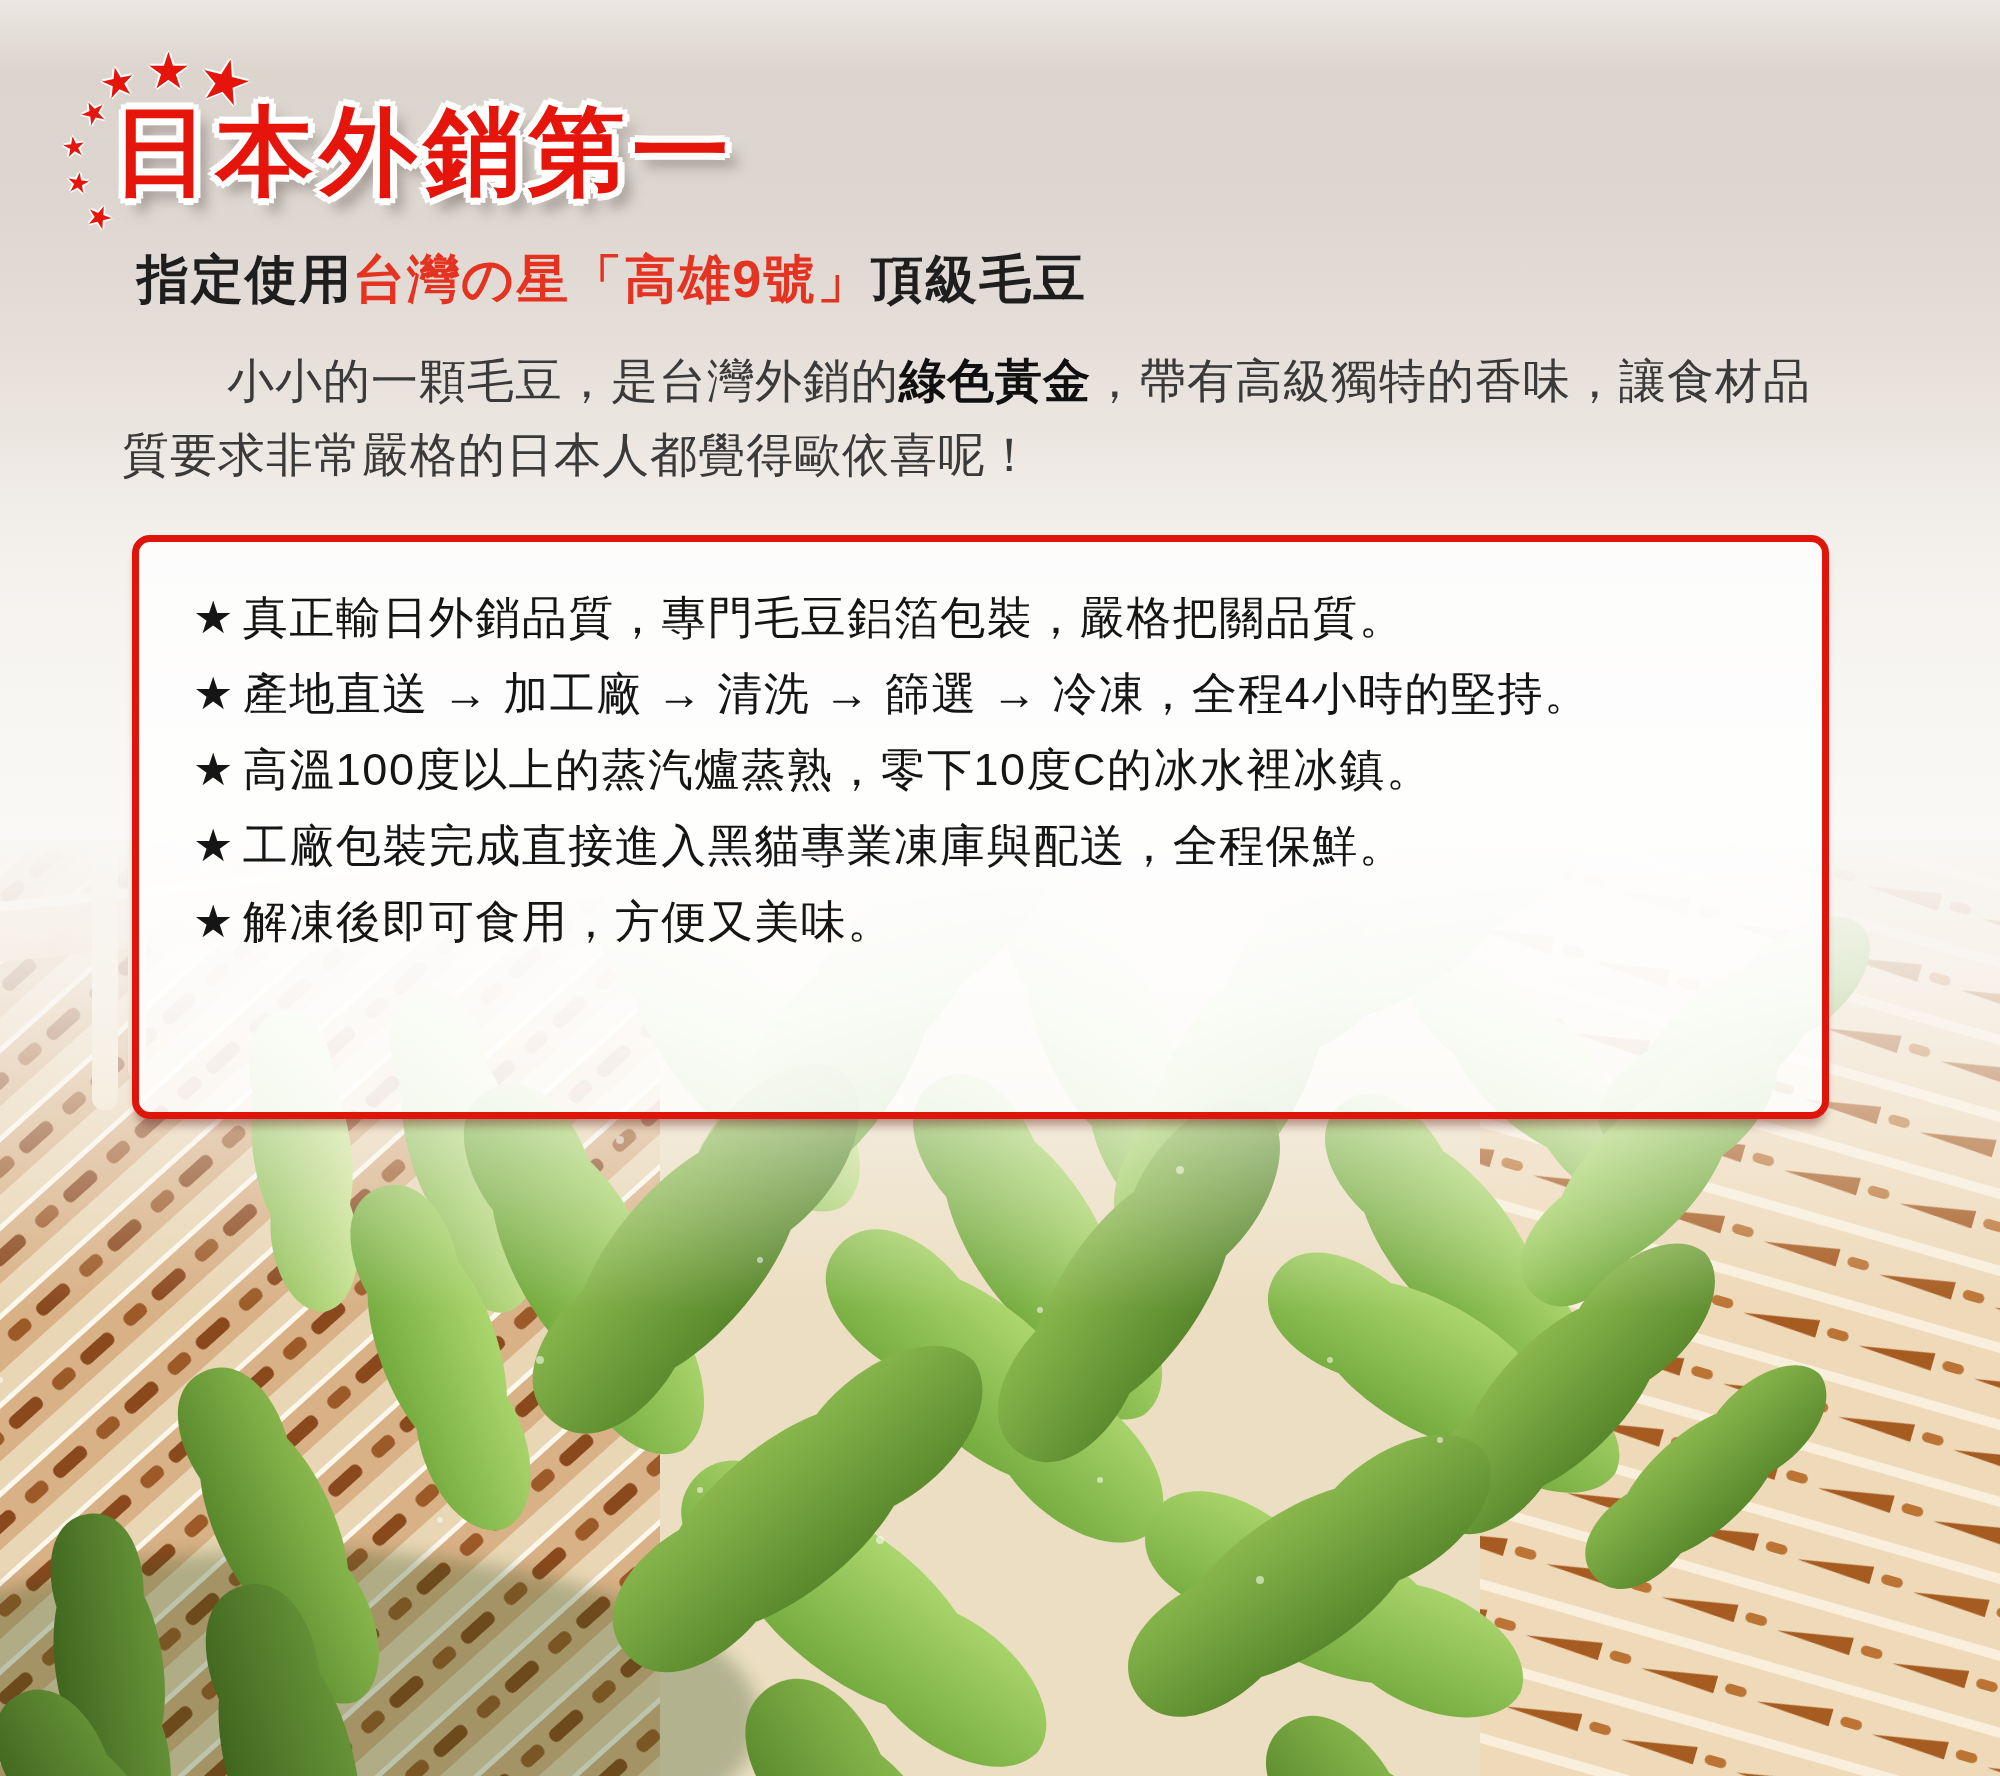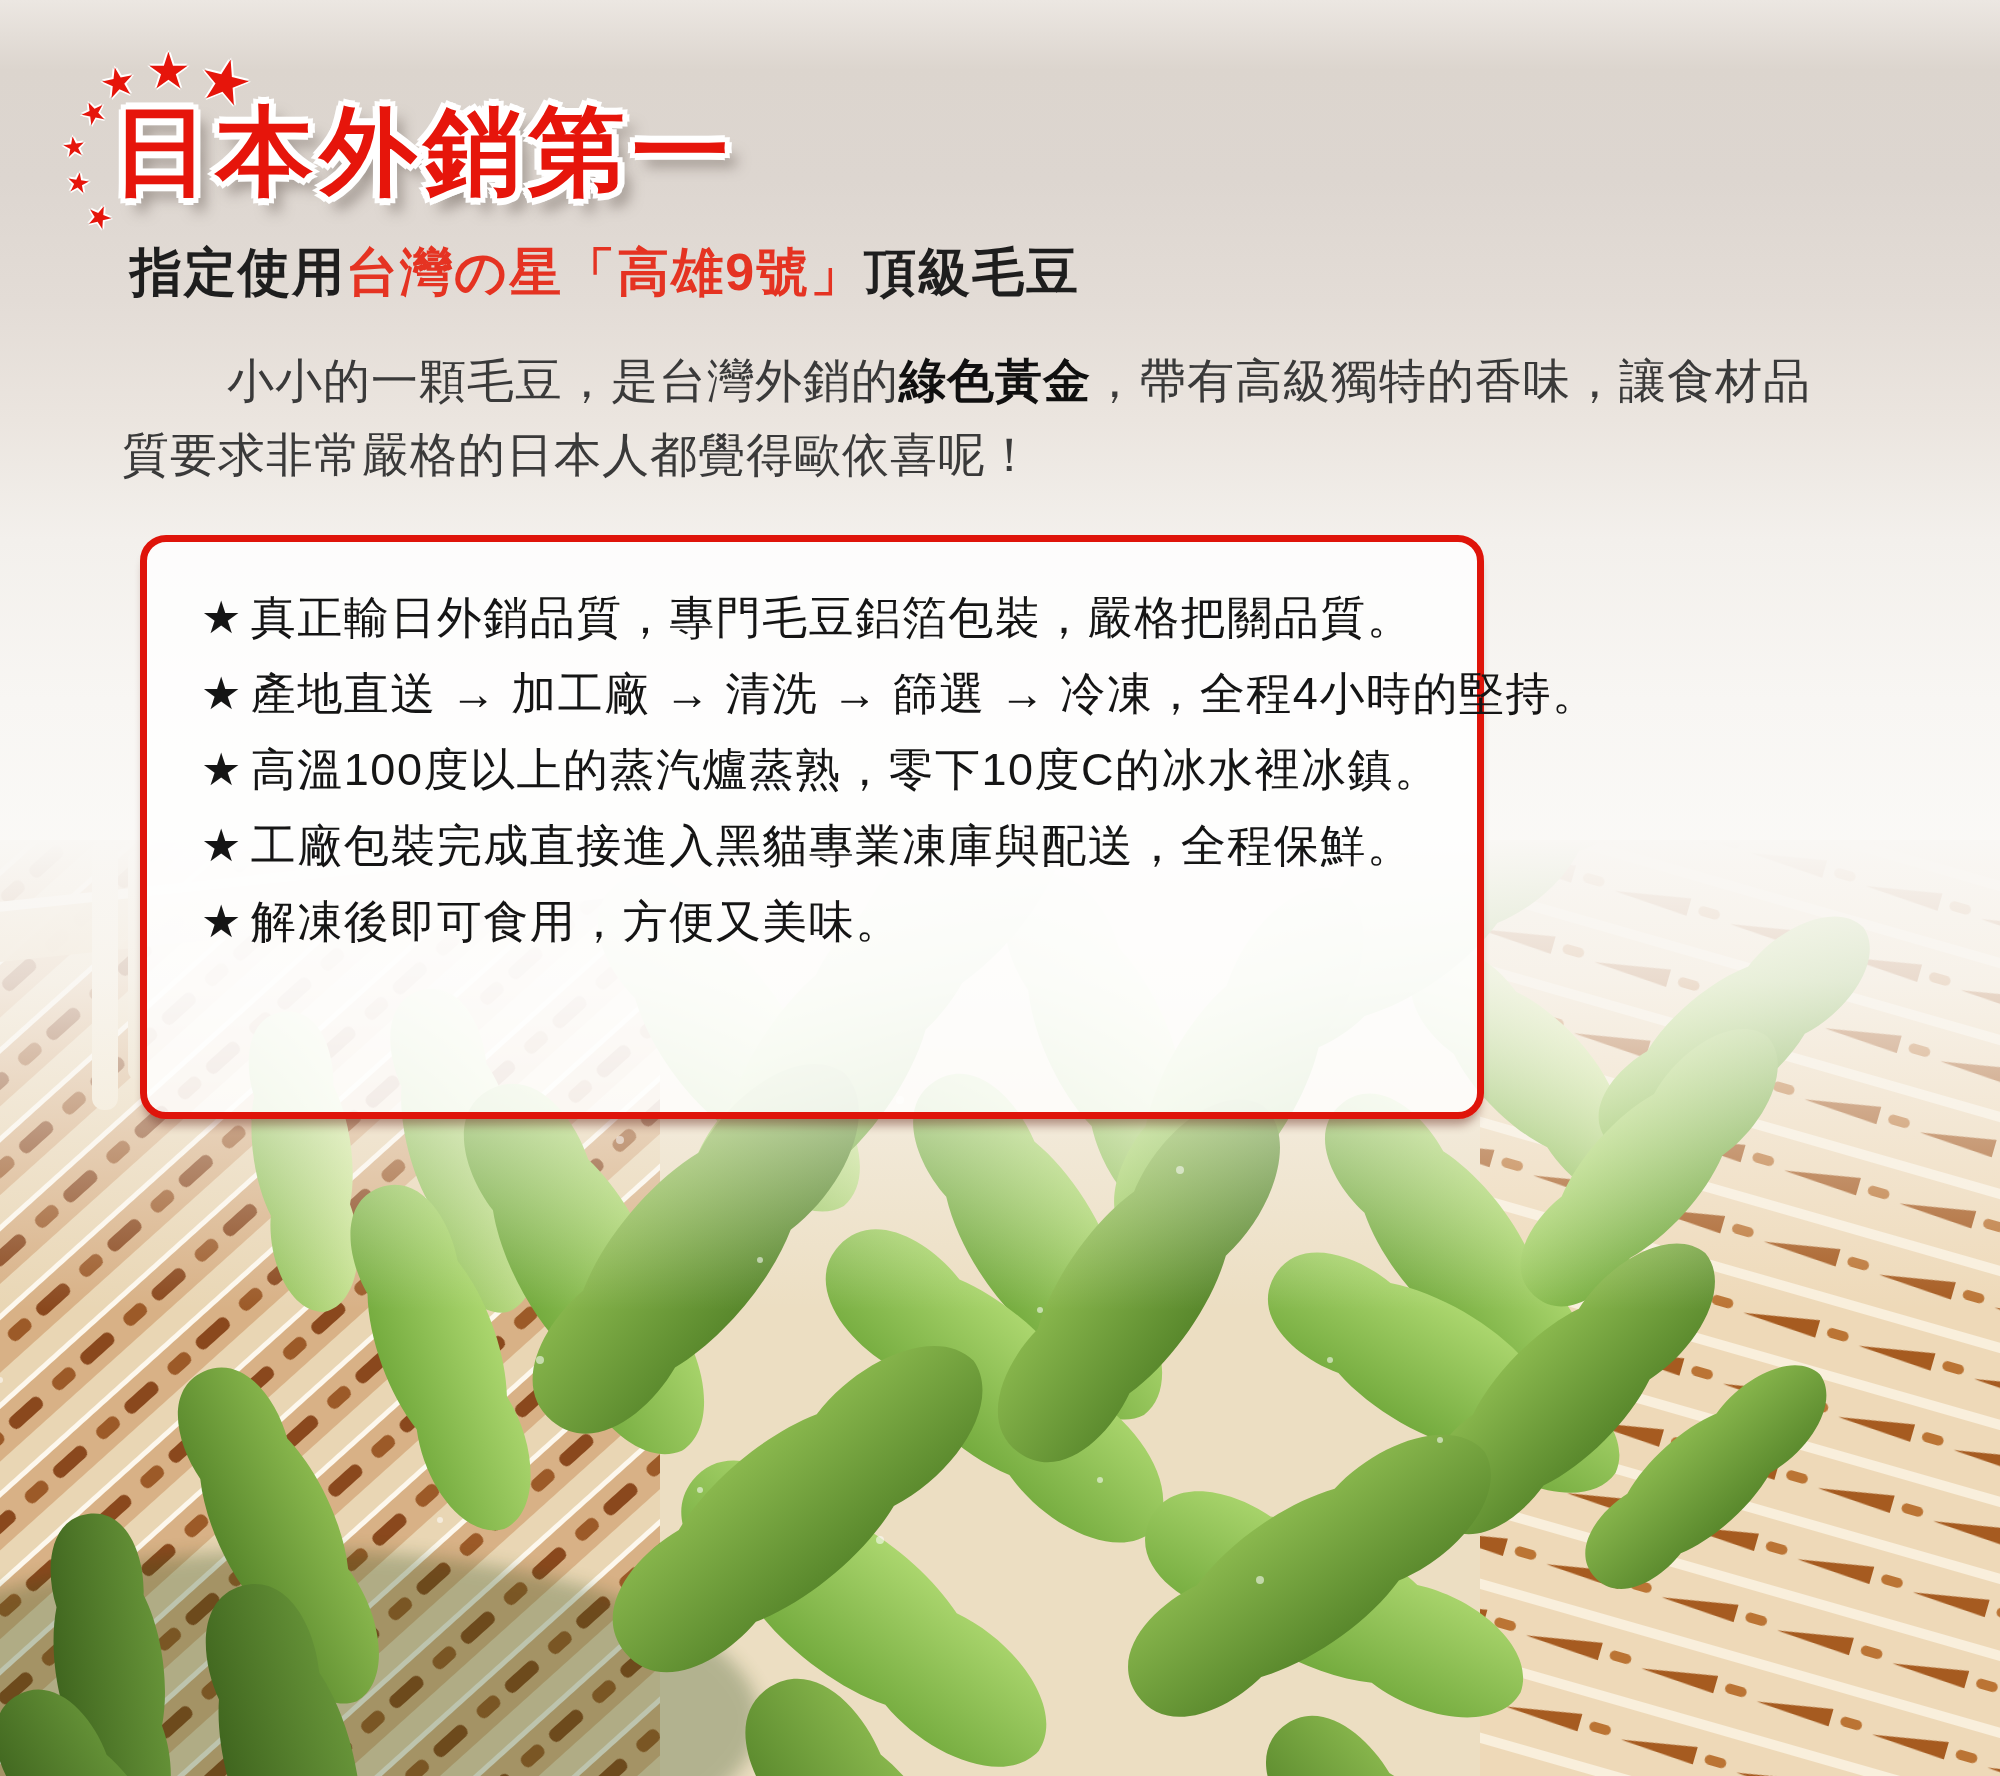--- a/index.html
+++ b/index.html
@@ -20,35 +20,35 @@
     position:absolute;left:112px;top:88px;margin:0;
     font-family:"Liberation Serif","DejaVu Serif",serif;
     font-size:97px;font-weight:900;letter-spacing:7px;color:#e6150b;
     text-shadow:
       -5px -5px 0 #fff,5px -5px 0 #fff,-5px 5px 0 #fff,5px 5px 0 #fff,
       -7px 0 0 #fff,7px 0 0 #fff,0 -7px 0 #fff,0 7px 0 #fff,
       11px 13px 14px rgba(110,100,92,.65);
   }
   
   .subtitle{
-    position:absolute;left:120px;top:228px;margin:10px;
+    position:absolute;left:120px;top:228px;margin:17px;
     font-size:52px;font-weight:700;color:#1e1e1e;letter-spacing:2px;white-space:nowrap;
   }
   .subtitle .hl{color:#e53322;}
   
   .intro{
     position:absolute;left:122px;top:344px;width:1736px;margin:0;
     font-size:47px;line-height:74px;color:#3a3a3a;letter-spacing:1px;
     text-indent:105px;
   }
   .intro .bold{font-weight:800;color:#101010;margin-top:31px;}
   
   .features{
-    position:absolute;left:140px;top:535px;width:1344px;height:584px;
-    box-sizing:border-box;border:7px solid #df140a;border-radius:26px;
+    position:absolute;left:132px;top:535px;width:1697px;height:584px;
+    box-sizing:border-box;border:7px solid #df140a;border-radius:18px;
     background:rgba(255,255,255,0.80);
     box-shadow:0 10px 10px -4px rgba(100,35,25,0.45);
     z-index:3;
   }
   .features ul{margin:0;padding:38px 54px 0 54px;list-style:none;}
   .features li{
     font-size:45px;line-height:76px;color:#151515;letter-spacing:1.5px;white-space:nowrap;
   }
   .features .bullet{margin-right:8px;}
   

